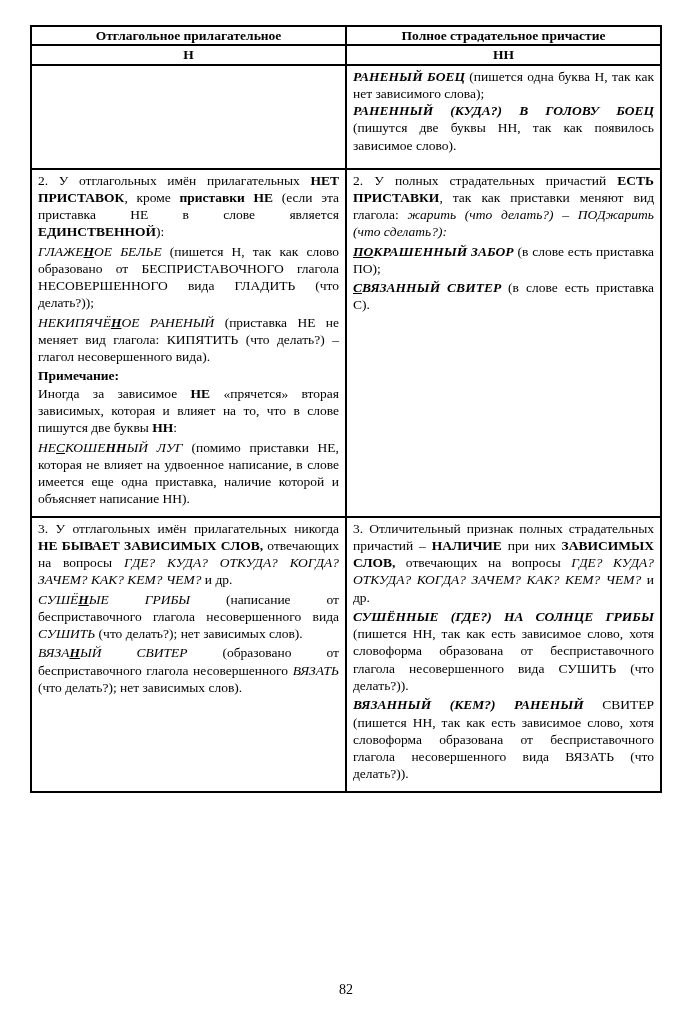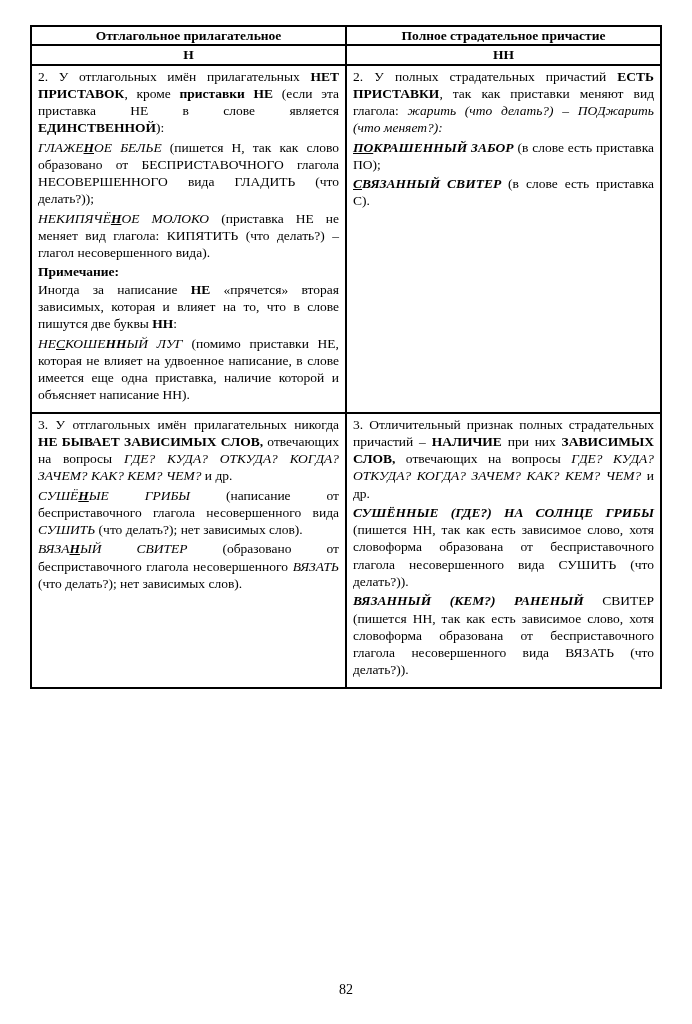--- a/index.html
+++ b/index.html
@@ -47,30 +47,37 @@
           <th>Отглагольное прилагательное</th>
           <th>Полное страдательное причастие</th>
         </tr>
         <tr class="subhead">
           <th>Н</th>
           <th>НН</th>
         </tr>
       </thead>
       <tbody>
         <tr>
+          <td class="empty-cell"></td>
+          <td>
+              <p class="para"><span class="b i">РАНЕНЫЙ БОЕЦ</span><span> (пишется одна буква Н, так как нет зависимого слова);</span></p>
+              <p class="para"><span class="b i">РАНЕННЫЙ (КУДА?) В ГОЛОВУ БОЕЦ</span><span> (пишутся две буквы НН, так как появилось зависимое слово).</span></p>
+            </td>
+        </tr>
+        <tr>
           <td>
               <p class="para"><span>2.  У  отглагольных  имён  прилагательных </span><span class="b">НЕТ ПРИСТАВОК</span><span>, кроме </span><span class="b">приставки НЕ</span><span> (если эта приставка НЕ в слове является </span><span class="b">ЕДИНСТВЕННОЙ</span><span>):</span></p>
               <p class="para gap"><span class="i">ГЛАЖЕ</span><span class="b i u">Н</span><span class="i">ОЕ БЕЛЬЕ</span><span> (пишется Н, так как слово образовано от БЕСПРИСТАВОЧНОГО глагола НЕСОВЕРШЕННОГО вида ГЛАДИТЬ (что делать?));</span></p>
-              <p class="para gap"><span class="i">НЕКИПЯЧЁ</span><span class="b i u">Н</span><span class="i">ОЕ МОЛОКО</span><span> (приставка НЕ не меняет вид глагола: КИПЯТИТЬ (что делать?) – глагол несовершенного вида).</span></p>
+              <p class="para gap"><span class="i">НЕКИПЯЧЁ</span><span class="b i u">Н</span><span class="i">ОЕ РАНЕНЫЙ</span><span> (приставка НЕ не меняет вид глагола: КИПЯТИТЬ (что делать?) – глагол несовершенного вида).</span></p>
               <p class="para gap"><span class="b">Примечание:</span></p>
-              <p class="para"><span>Иногда за написание </span><span class="b">НЕ</span><span> «прячется» вторая зависимых, которая и влияет на то, что в слове пишутся две буквы </span><span class="b">НН</span><span>:</span></p>
+              <p class="para"><span>Иногда за зависимое </span><span class="b">НЕ</span><span> «прячется» вторая зависимых, которая и влияет на то, что в слове пишутся две буквы </span><span class="b">НН</span><span>:</span></p>
               <p class="para gap"><span class="i">НЕ</span><span class="i u">С</span><span class="i">КОШЕ</span><span class="b i">НН</span><span class="i">ЫЙ ЛУГ</span><span> (помимо приставки НЕ, которая не влияет на удвоенное написание, в слове имеется еще одна приставка, наличие которой и объясняет написание НН).</span></p>
             </td>
           <td>
-              <p class="para"><span>2.  У  полных  страдательных  причастий </span><span class="b">ЕСТЬ ПРИСТАВКИ</span><span>, так как приставки меняют вид глагола: </span><span class="i">жарить (что делать?) – ПОДжарить (что меняет?):</span></p>
+              <p class="para"><span>2.  У  полных  страдательных  причастий </span><span class="b">ЕСТЬ ПРИСТАВКИ</span><span>, так как приставки меняют вид глагола: </span><span class="i">жарить (что делать?) – ПОДжарить (что сделать?):</span></p>
               <p class="para gap"><span class="b i u">ПО</span><span class="b i">КРАШЕННЫЙ ЗАБОР</span><span> (в слове есть приставка ПО);</span></p>
               <p class="para gap"><span class="b i u">С</span><span class="b i">ВЯЗАННЫЙ СВИТЕР</span><span> (в слове есть приставка С).</span></p>
             </td>
         </tr>
         <tr>
           <td>
               <p class="para"><span>3.  У  отглагольных  имён  прилагательных никогда </span><span class="b">НЕ БЫВАЕТ ЗАВИСИМЫХ СЛОВ,</span><span> отвечающих на вопросы </span><span class="i">ГДЕ? КУДА? ОТКУДА? КОГДА? ЗАЧЕМ? КАК? КЕМ? ЧЕМ?</span><span> и др.</span></p>
               <p class="para gap"><span class="i">СУШЁ</span><span class="b i u">Н</span><span class="i">ЫЕ ГРИБЫ</span><span> (написание от бесприставочного глагола несовершенного вида </span><span class="i">СУШИТЬ</span><span> (что делать?); нет зависимых слов).</span></p>
               <p class="para gap"><span class="i">ВЯЗА</span><span class="b i u">Н</span><span class="i">ЫЙ СВИТЕР</span><span> (образовано от бесприставочного глагола несовершенного </span><span class="i">ВЯЗАТЬ</span><span> (что делать?); нет зависимых слов).</span></p>
             </td>

